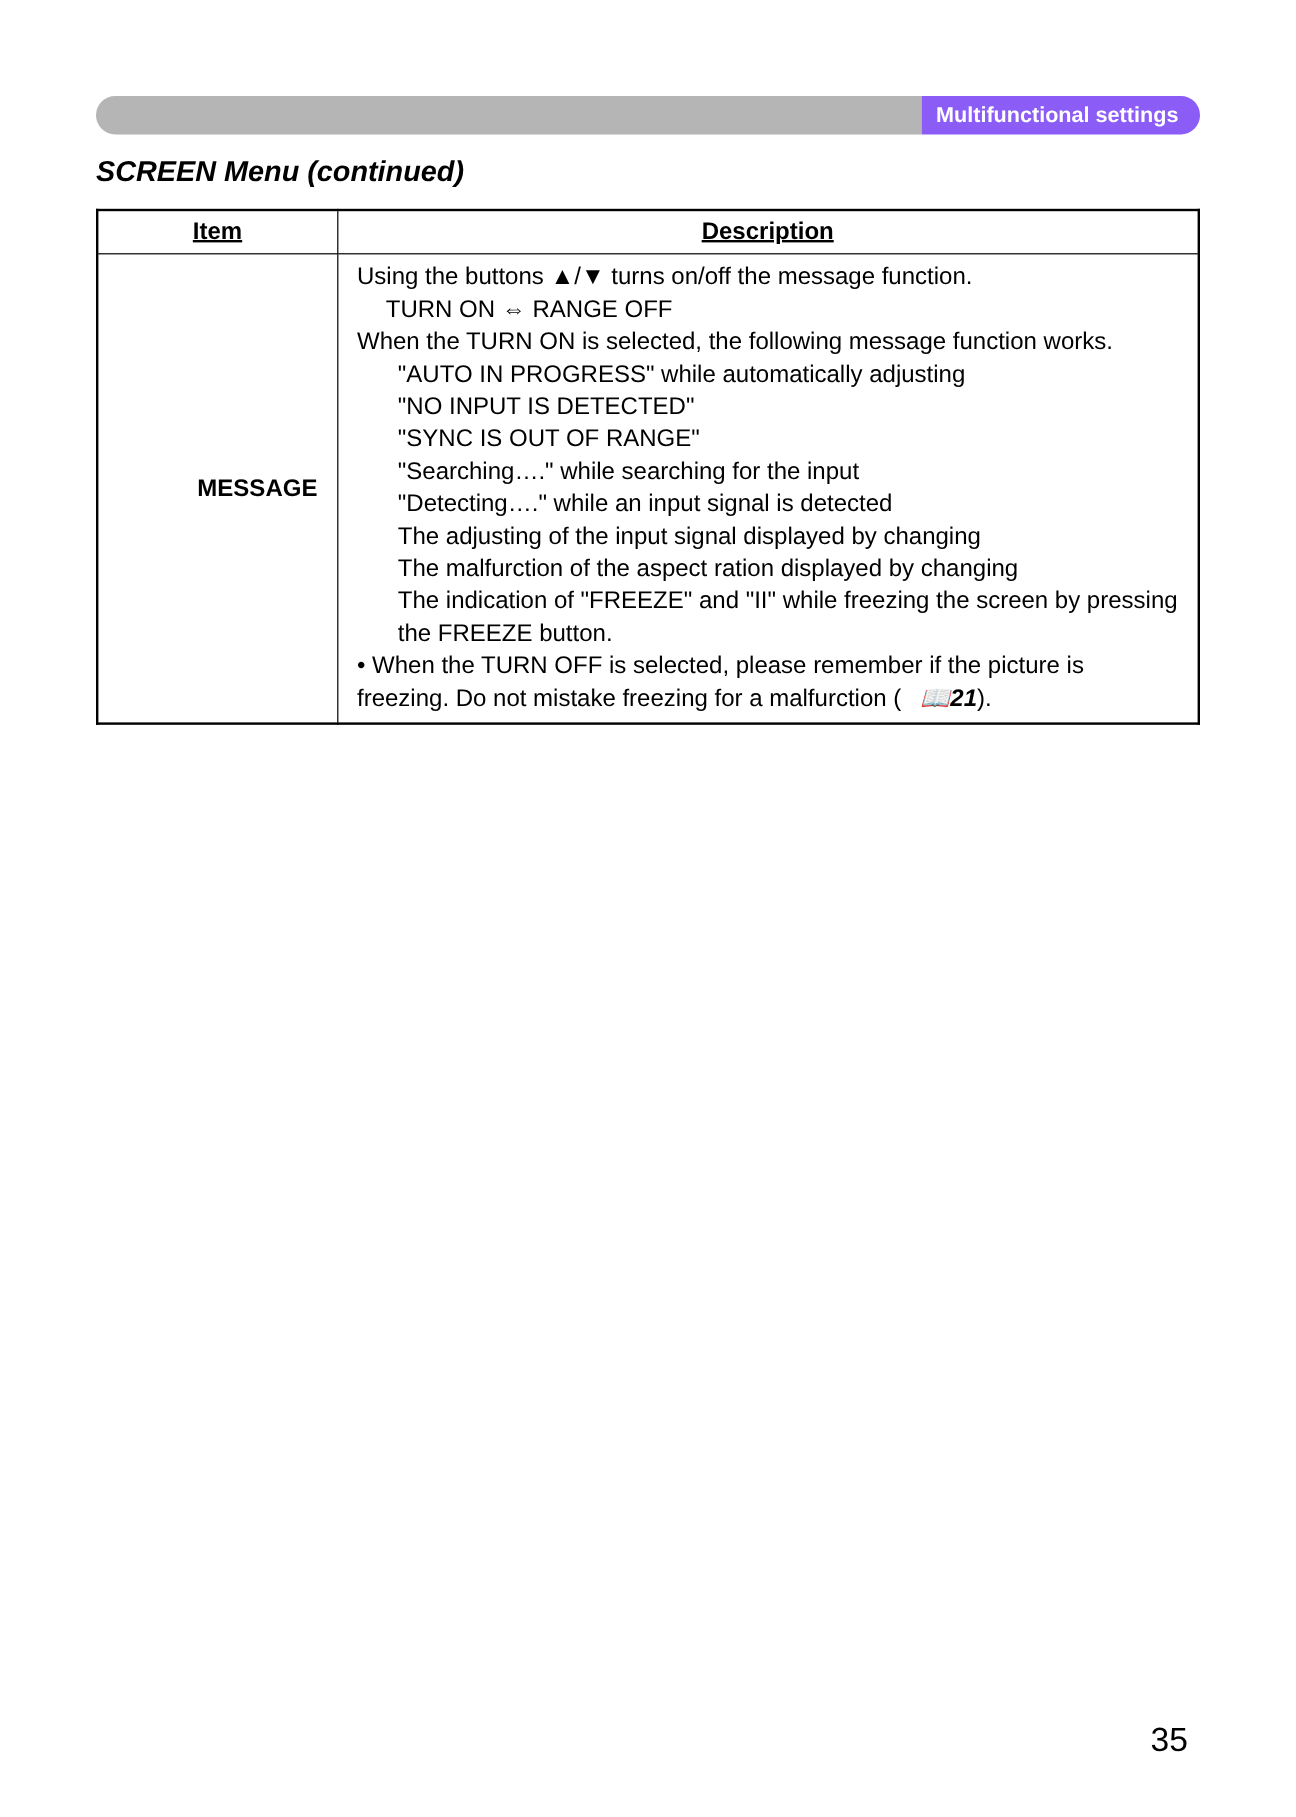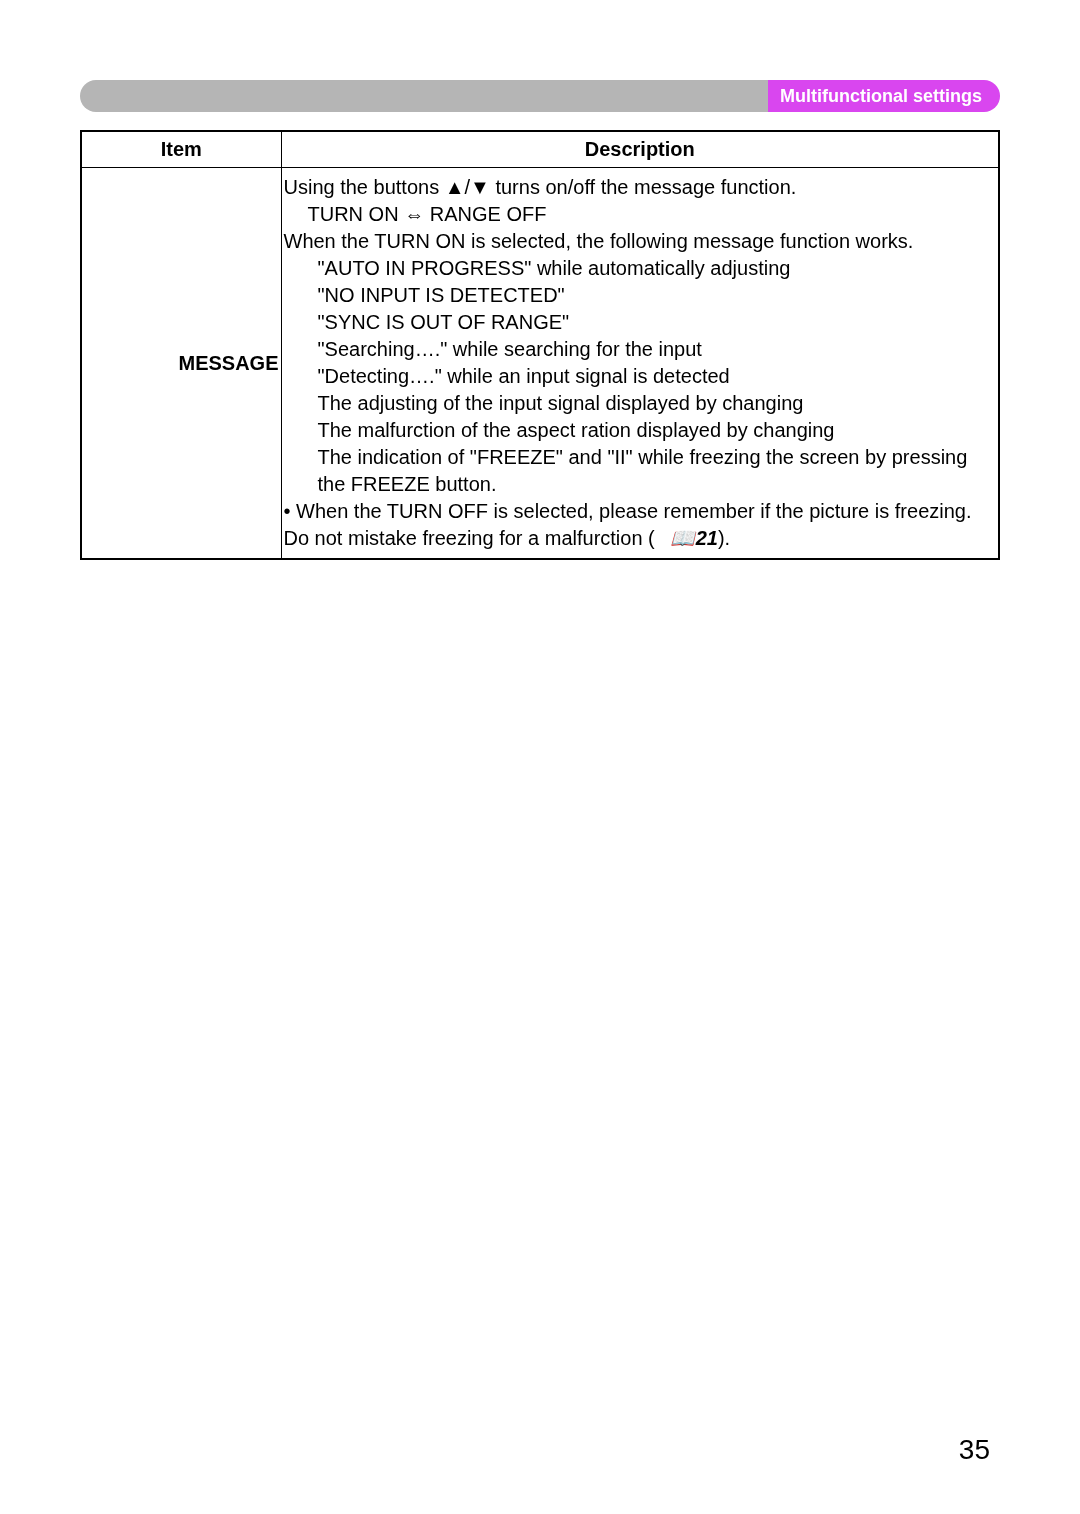--- a/index.html
+++ b/index.html
@@ -21,21 +21,21 @@
       display: flex;
       margin-bottom: 18px;
     }
     .header-bar-left {
       flex: 1;
       background: #b5b5b5;
       height: 32px;
       border-radius: 16px 0 0 16px;
     }
     .header-bar-right {
-      background: #d946ef;
+      background: #8b5cf6;
       color: #fff;
       height: 32px;
       border-radius: 0 16px 16px 0;
       display: flex;
       align-items: center;
       padding: 0 18px 0 12px;
       font-weight: bold;
       font-size: 18px;
     }
     .section-title {
@@ -48,25 +48,26 @@
       width: 100%;
       border-collapse: collapse;
       border: 2px solid #000;
     }
     table.menu-table th {
       border: 1.5px solid #000;
       font-weight: bold;
       font-size: 20px;
       padding: 6px 8px;
       text-align: center;
+      text-decoration: underline;
     }
     table.menu-table td {
       border: 1.5px solid #000;
       font-size: 20px;
-      padding: 6px 2px;
+      padding: 6px 16px;
       vertical-align: middle;
     }
     .item-cell {
       text-align: right;
       font-weight: bold;
       width: 200px;
     }
     .desc-line {
       line-height: 1.35;
     }
@@ -90,20 +91,21 @@
   </style>
 </head>
 <body>
 
 <div class="page">
   <div class="header-bar">
     <div class="header-bar-left"></div>
     <div class="header-bar-right">Multifunctional settings</div>
   </div>
 
+  <div class="section-title">SCREEN Menu (continued)</div>
 
   <table class="menu-table">
     <thead>
       <tr>
         <th>Item</th>
         <th>Description</th>
       </tr>
     </thead>
     <tbody>
       <tr>

